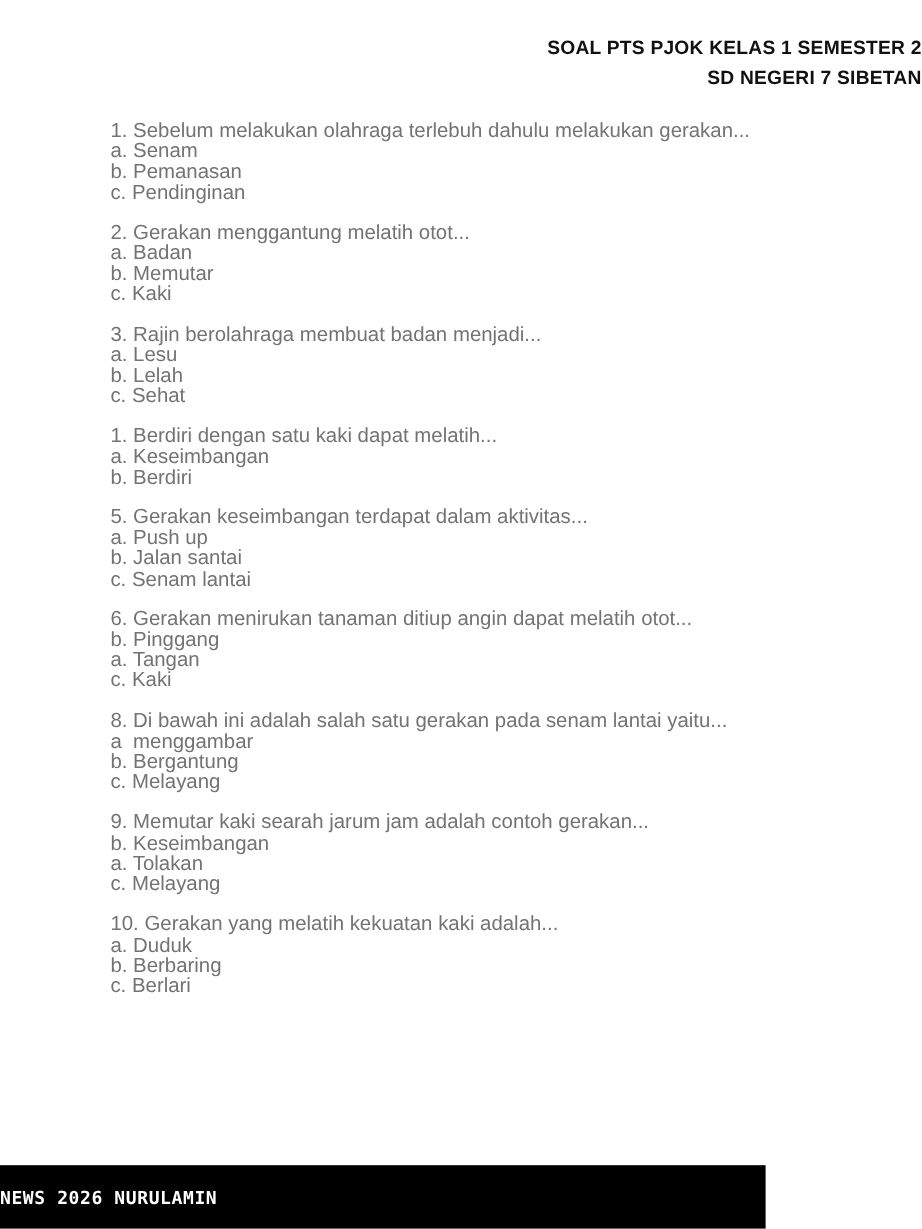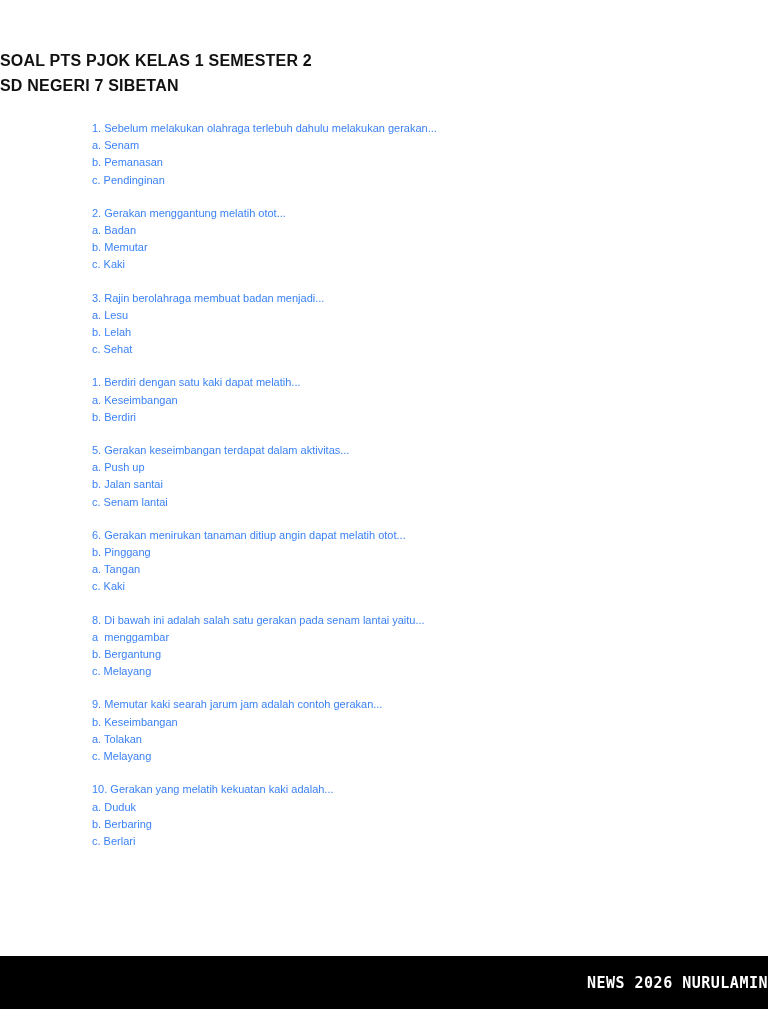--- a/index.html
+++ b/index.html
@@ -13,54 +13,54 @@
     position: relative;
     overflow: hidden;
     font-family: "Liberation Sans", sans-serif;
   }
   .page {
     width: 768px;
     height: 1024px;
     position: relative;
   }
   .doc-header {
-    padding-top: 48px;
-    text-align: left;
+    padding-top: 28px;
+    text-align: right;
   }
   .doc-title {
     font-size: 16px;
     font-weight: bold;
     color: #111111;
     line-height: 25px;
     letter-spacing: 0.2px;
   }
   .question-list {
     margin-top: 22px;
     padding-left: 92px;
     padding-right: 70px;
   }
   .question-block {
     margin-bottom: 16px;
   }
   .question-text,
   .option-text {
-    font-size: 11px;
+    font-size: 17px;
     line-height: 17.2px;
-    color: #3b82f6;
+    color: #737373;
     white-space: pre-wrap;
   }
   .footer-bar {
     position: absolute;
     left: 0;
-    bottom: 15px;
-    width: 768px;
+    bottom: 0;
+    width: 638px;
     height: 53px;
     display: flex;
     align-items: center;
-    justify-content: flex-end;
+    justify-content: flex-start;
   }
   .footer-text {
     font-family: "DejaVu Sans Mono", monospace;
     font-weight: bold;
     font-size: 15px;
     letter-spacing: 0.5px;
   }
 </style>
 </head>
 <body>

